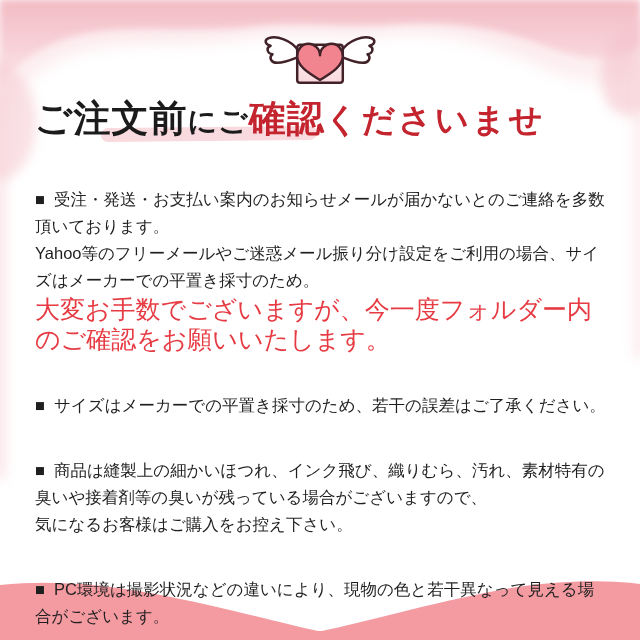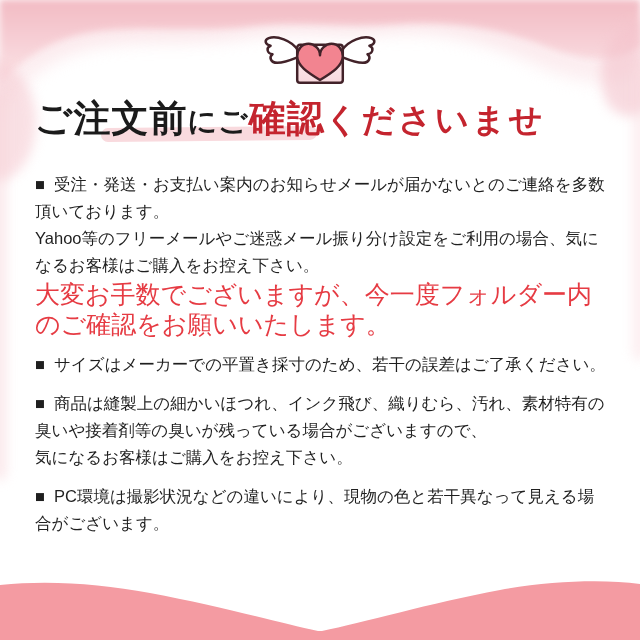--- a/index.html
+++ b/index.html
@@ -21,22 +21,22 @@
   .title-hl { position:absolute; top:127px; left:101px; width:216px; height:14px;
               background:#f9dade; border-radius:9px; transform:rotate(-0.6deg); z-index:2; }
   .t-b1 { font-size:37px; font-weight:bold; color:#1b1b1b; letter-spacing:1px; position:relative; }
   .t-b2 { font-size:29px; font-weight:bold; color:#1b1b1b; letter-spacing:1px; position:relative; }
   .t-r1 { font-size:37px; font-weight:bold; color:#c4242e; letter-spacing:1px; position:relative; }
   .t-r2 { font-size:33px; font-weight:600; color:#c4242e; letter-spacing:3px; position:relative; }
   
   .content { position:absolute; top:170px; left:35px; width:574px; z-index:3;
              color:#1f1f1f; font-size:16.5px; line-height:27px; }
   .content p { margin:0; }
-  .section { margin-top:12px; }
-  .section:first-child { margin-top:1px; }
+  .section { margin-top:38px; }
+  .section:first-child { margin-top:16px; }
   .bullet { margin-right:9px; }
   .red-note { color:#e63b43; font-size:25px; line-height:30px; margin-top:3px; font-weight:500; }
 </style>
 </head>
 <body>
 
 <div class="canvas">
 
   <svg class="deco" viewBox="0 0 640 640" aria-hidden="true">
     <defs>
@@ -86,21 +86,21 @@
     </g>
   </svg>
 
   <div class="title-hl"></div>
   <div class="title-wrap"><span class="t-b1">ご注文前</span><span class="t-b2">にご</span><span class="t-r1">確認</span><span class="t-r2">くださいませ</span></div>
 
   <div class="content">
 
     <div class="section">
       <p><span class="bullet">■</span><span>受注・発送・お支払い案内のお知らせメールが届かないとのご連絡を多数頂いております。</span></p>
-      <p><span>Yahoo等のフリーメールやご迷惑メール振り分け設定をご利用の場合、気になるお客様はご購入をお控え下さい。</span></p>
+      <p><span>Yahoo等のフリーメールやご迷惑メール振り分け設定をご利用の場合、サイズはメーカーでの平置き採寸のため。</span></p>
       <p class="red-note">大変お手数でございますが、今一度フォルダー内のご確認をお願いいたします。</p>
     </div>
 
     <div class="section">
       <p><span class="bullet">■</span><span>サイズはメーカーでの平置き採寸のため、若干の誤差はご了承ください。</span></p>
     </div>
 
     <div class="section">
       <p><span class="bullet">■</span><span>商品は縫製上の細かいほつれ、インク飛び、織りむら、汚れ、素材特有の臭いや接着剤等の臭いが残っている場合がございますので、</span></p>
       <p><span>気になるお客様はご購入をお控え下さい。</span></p>

